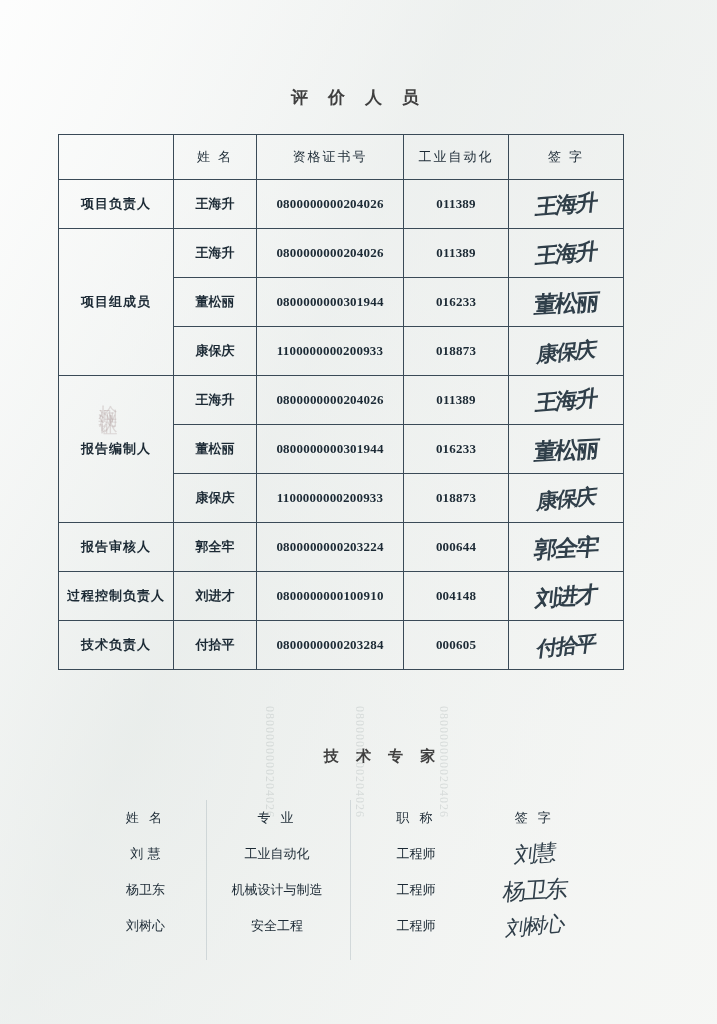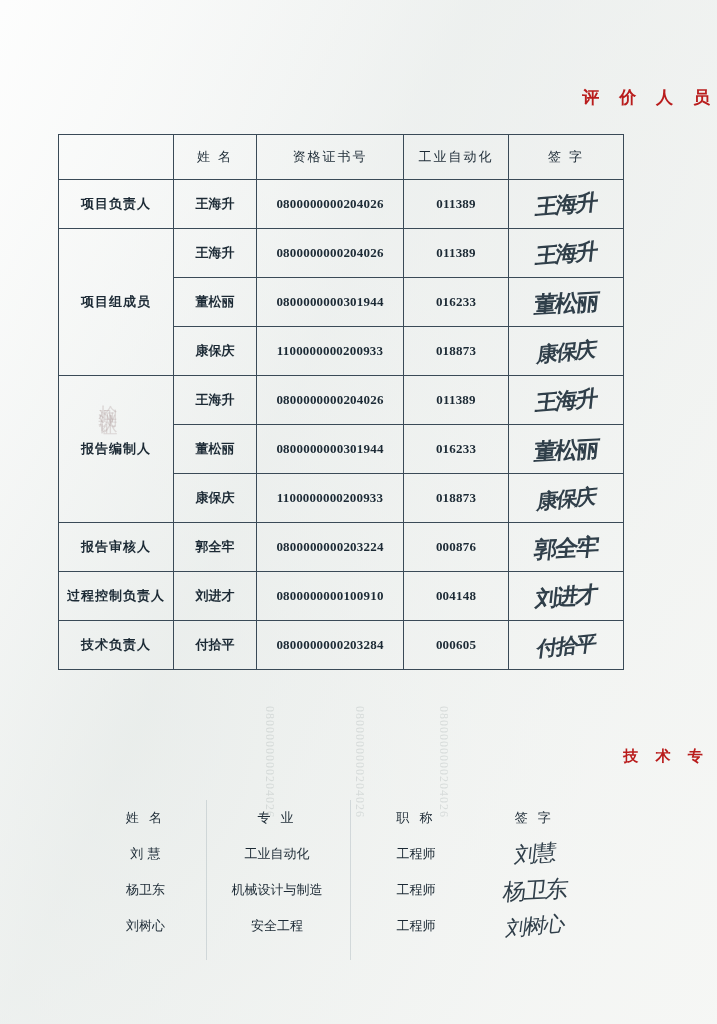--- a/index.html
+++ b/index.html
@@ -28,25 +28,25 @@
   }
   .page {
     position: absolute;
     inset: 0;
   }
 
   
   .section-title {
     position: absolute;
     width: 100%;
-    text-align: right;
+    text-align: center;
     font-size: 17px;
     font-weight: bold;
     letter-spacing: 7px;
-    color: #b91c1c;
+    color: #404040;
   }
   #title-evaluators { top: 86px; }
   #title-experts { top: 747px; font-size: 15px; letter-spacing: 6px; padding-left: 24px; }
 
   
   .main-table {
     position: absolute;
     left: 58px;
     top: 134px;
     width: 560px;
@@ -231,21 +231,21 @@
         <td class="num">018873</td>
         <td>
             <span class="sig s3">康保庆</span>
           </td>
       </tr>
 
       <tr>
         <td class="role-cell">报告审核人</td>
         <td>郭全牢</td>
         <td class="num">0800000000203224</td>
-        <td class="num">000876</td>
+        <td class="num">000644</td>
         <td>
             <span class="sig s2">郭全牢</span>
           </td>
       </tr>
 
       <tr>
         <td class="role-cell">过程控制负责人</td>
         <td>刘进才</td>
         <td class="num">0800000000100910</td>
         <td class="num">004148</td>

